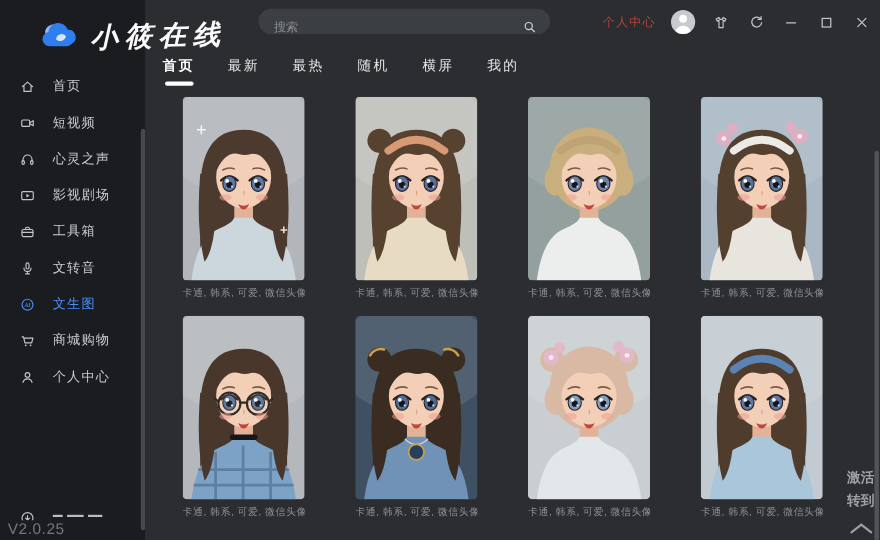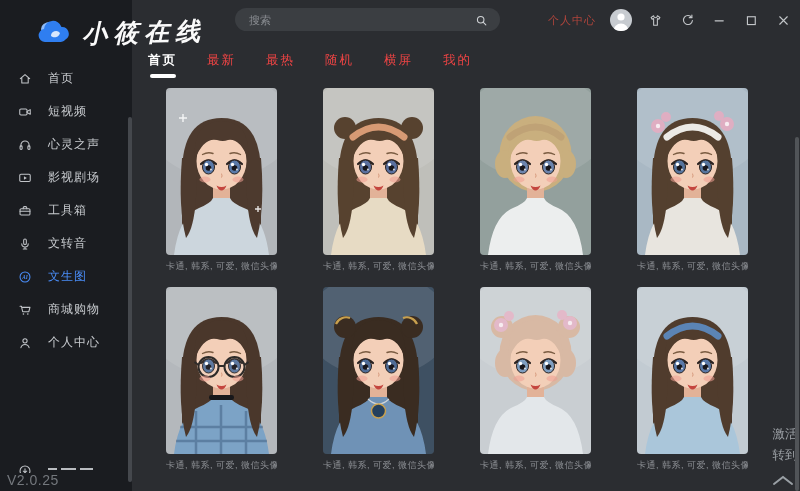--- a/index.html
+++ b/index.html
@@ -23,45 +23,45 @@
   .clipped-item .icn svg { width:14px; height:14px; }
   .clipped-dashes { display:flex; gap:4px; margin-top:4px; }
   .clipped-dashes i { display:block; height:2px; background:#b9bcc0; }
   .clipped-dashes i:nth-child(1){width:9px;} .clipped-dashes i:nth-child(2){width:15px;} .clipped-dashes i:nth-child(3){width:13px;}
   .version { position:absolute; left:7px; bottom:3px; font-size:14px; color:#74787d; letter-spacing:0.5px; }
   .side-scroll { position:absolute; right:0; top:117px; width:4px; height:365px; border-radius:2px; background:#45484d; }
 
   
   .main { position:absolute; left:132px; top:0; width:668px; height:491px; background:#2b2d31; }
   .topbar { position:relative; height:40px; }
-  .search { position:absolute; left:103px; top:8px; width:265px; height:23px; background:#3b3e42; border-radius:12px; display:flex; align-items:center; }
+  .search { position:absolute; left:103px; top:8px; width:265px; height:23px; background:#3b3e42; border-radius:12px; display:flex; align-items:flex-end; }
   .search input { flex:1; background:transparent; border:none; outline:none; color:#d6d9dc; font-size:11px; padding:0 10px 0 14px; font-family:inherit; }
   .search input::placeholder { color:#8b8e93; }
   .search .mag { width:13px; height:13px; margin-right:12px; color:#cfd2d5; flex:none; }
   .top-right { position:absolute; right:8px; top:0; height:40px; display:flex; align-items:center; gap:14px; }
   .user-center { font-size:11px; letter-spacing:1px; cursor:pointer; }
   .avatar { width:22px; height:22px; border-radius:50%; background:#c7cbd0; overflow:hidden; display:flex; align-items:flex-end; justify-content:center; cursor:pointer; }
   .tbtn { background:none; border:none; width:18px; height:18px; padding:0; color:#c3c6c9; cursor:pointer; display:flex; align-items:center; justify-content:center; }
   .tbtn svg { width:15px; height:15px; }
 
   
   .tabs { display:flex; gap:30px; padding-left:16px; margin-top:7px; height:28px; align-items:center; }
-  .tab { position:relative; font-size:12.5px; color:#ef4444; letter-spacing:2px; cursor:pointer; padding-bottom:2px; }
+  .tab { position:relative; font-size:12.5px; color:#e5e5e5; letter-spacing:2px; cursor:pointer; padding-bottom:2px; }
   .tab.active { color:#ffffff; font-weight:bold; }
   .tab.active::after { content:""; position:absolute; left:50%; transform:translateX(-50%); bottom:-7px; width:26px; height:3.5px; border-radius:2px; background:#ffffff; }
 
   
   .grid { display:grid; grid-template-columns:repeat(4,111px); column-gap:46px; row-gap:14px; margin:13px 0 0 34px; }
   .card { width:111px; cursor:pointer; }
   .thumb { width:111px; height:167px; border-radius:4px; overflow:hidden; background:#3a3c40; }
   .thumb svg { display:block; width:111px; height:167px; }
   .caption { margin-top:5px; font-size:9px; color:#8d9095; text-align:center; white-space:nowrap; overflow:hidden; letter-spacing:0.5px; }
 
   
-  .watermark { position:absolute; right:0; top:424px; width:30px; overflow:hidden; color:rgba(195,200,205,0.75); font-size:12.5px; line-height:21px; text-align:center; pointer-events:none; }
+  .watermark { position:absolute; right:0; top:424px; width:30px; overflow:hidden; color:rgba(195,200,205,0.75); font-size:12.5px; line-height:21px; text-align:left; pointer-events:none;font-weight:bold; }
   .backtop { position:absolute; right:6px; bottom:4px; width:22px; height:14px; color:#9aa0a5; cursor:pointer; }
   .main-scroll { position:absolute; right:1px; top:137px; width:4px; height:354px; border-radius:2px; background:#515458; }
 </style>
 </head>
 <body>
 
 <div class="window">
 
   <aside class="sidebar">
     <div class="side-scroll"></div>

